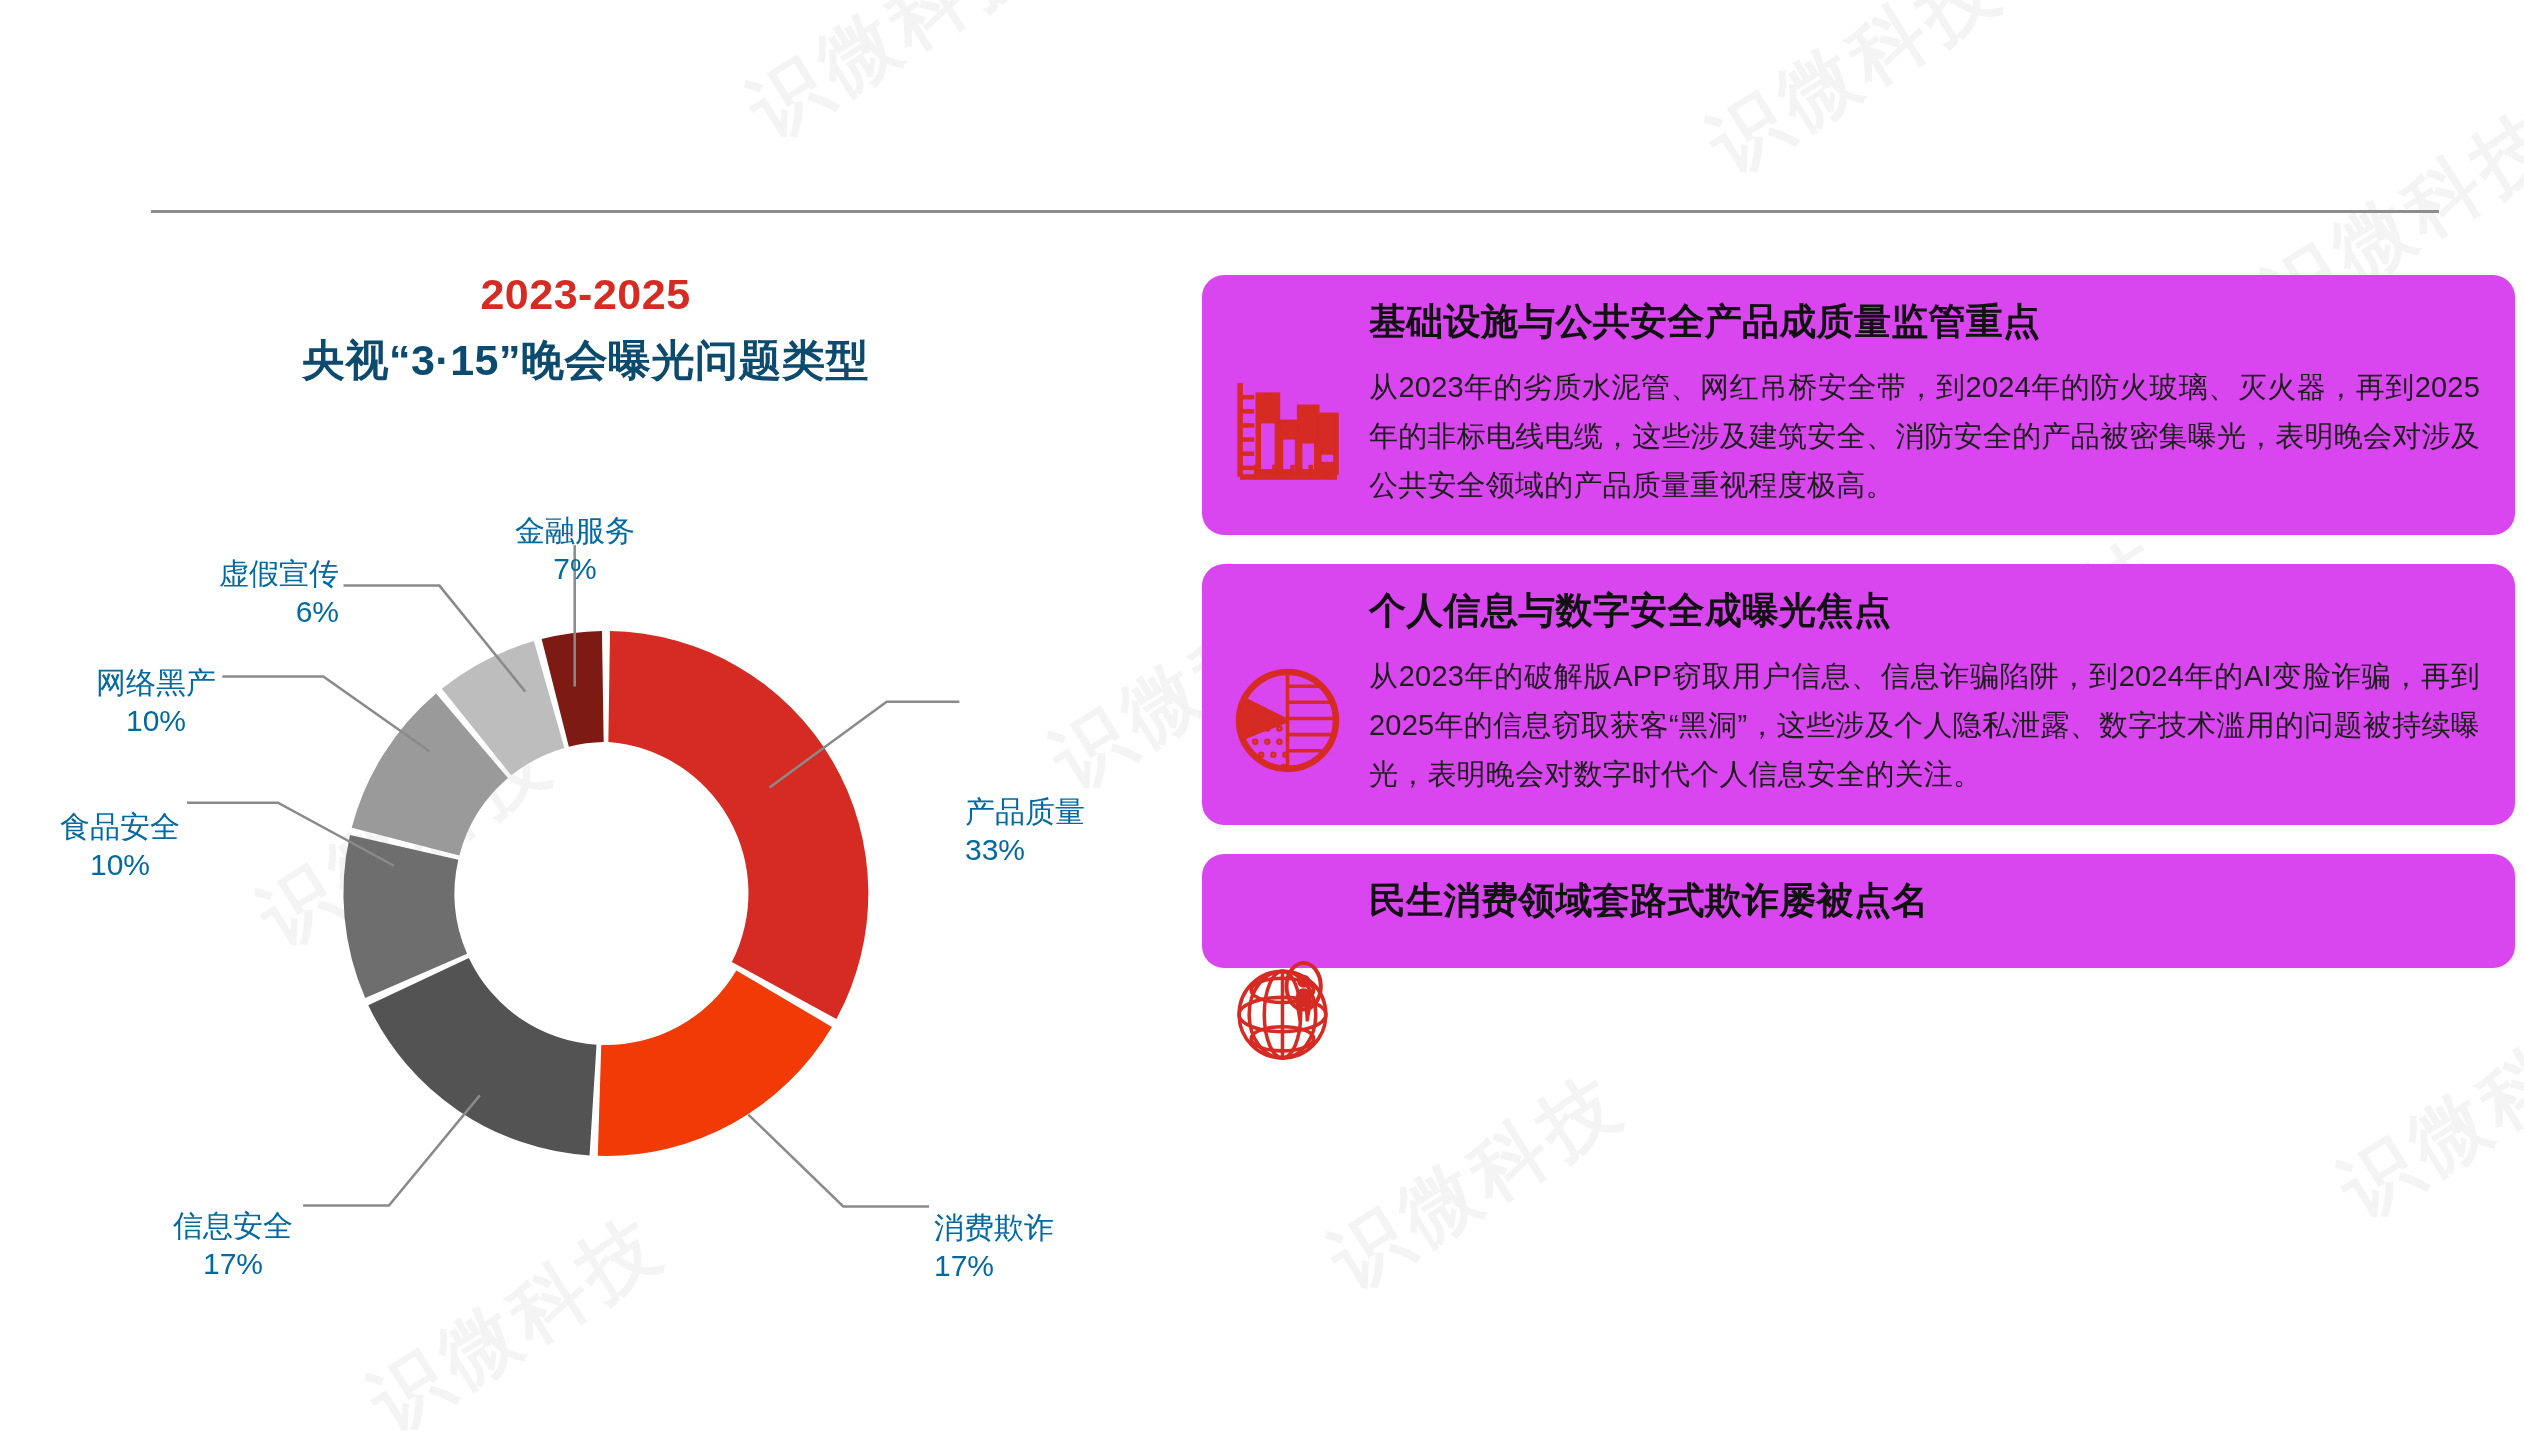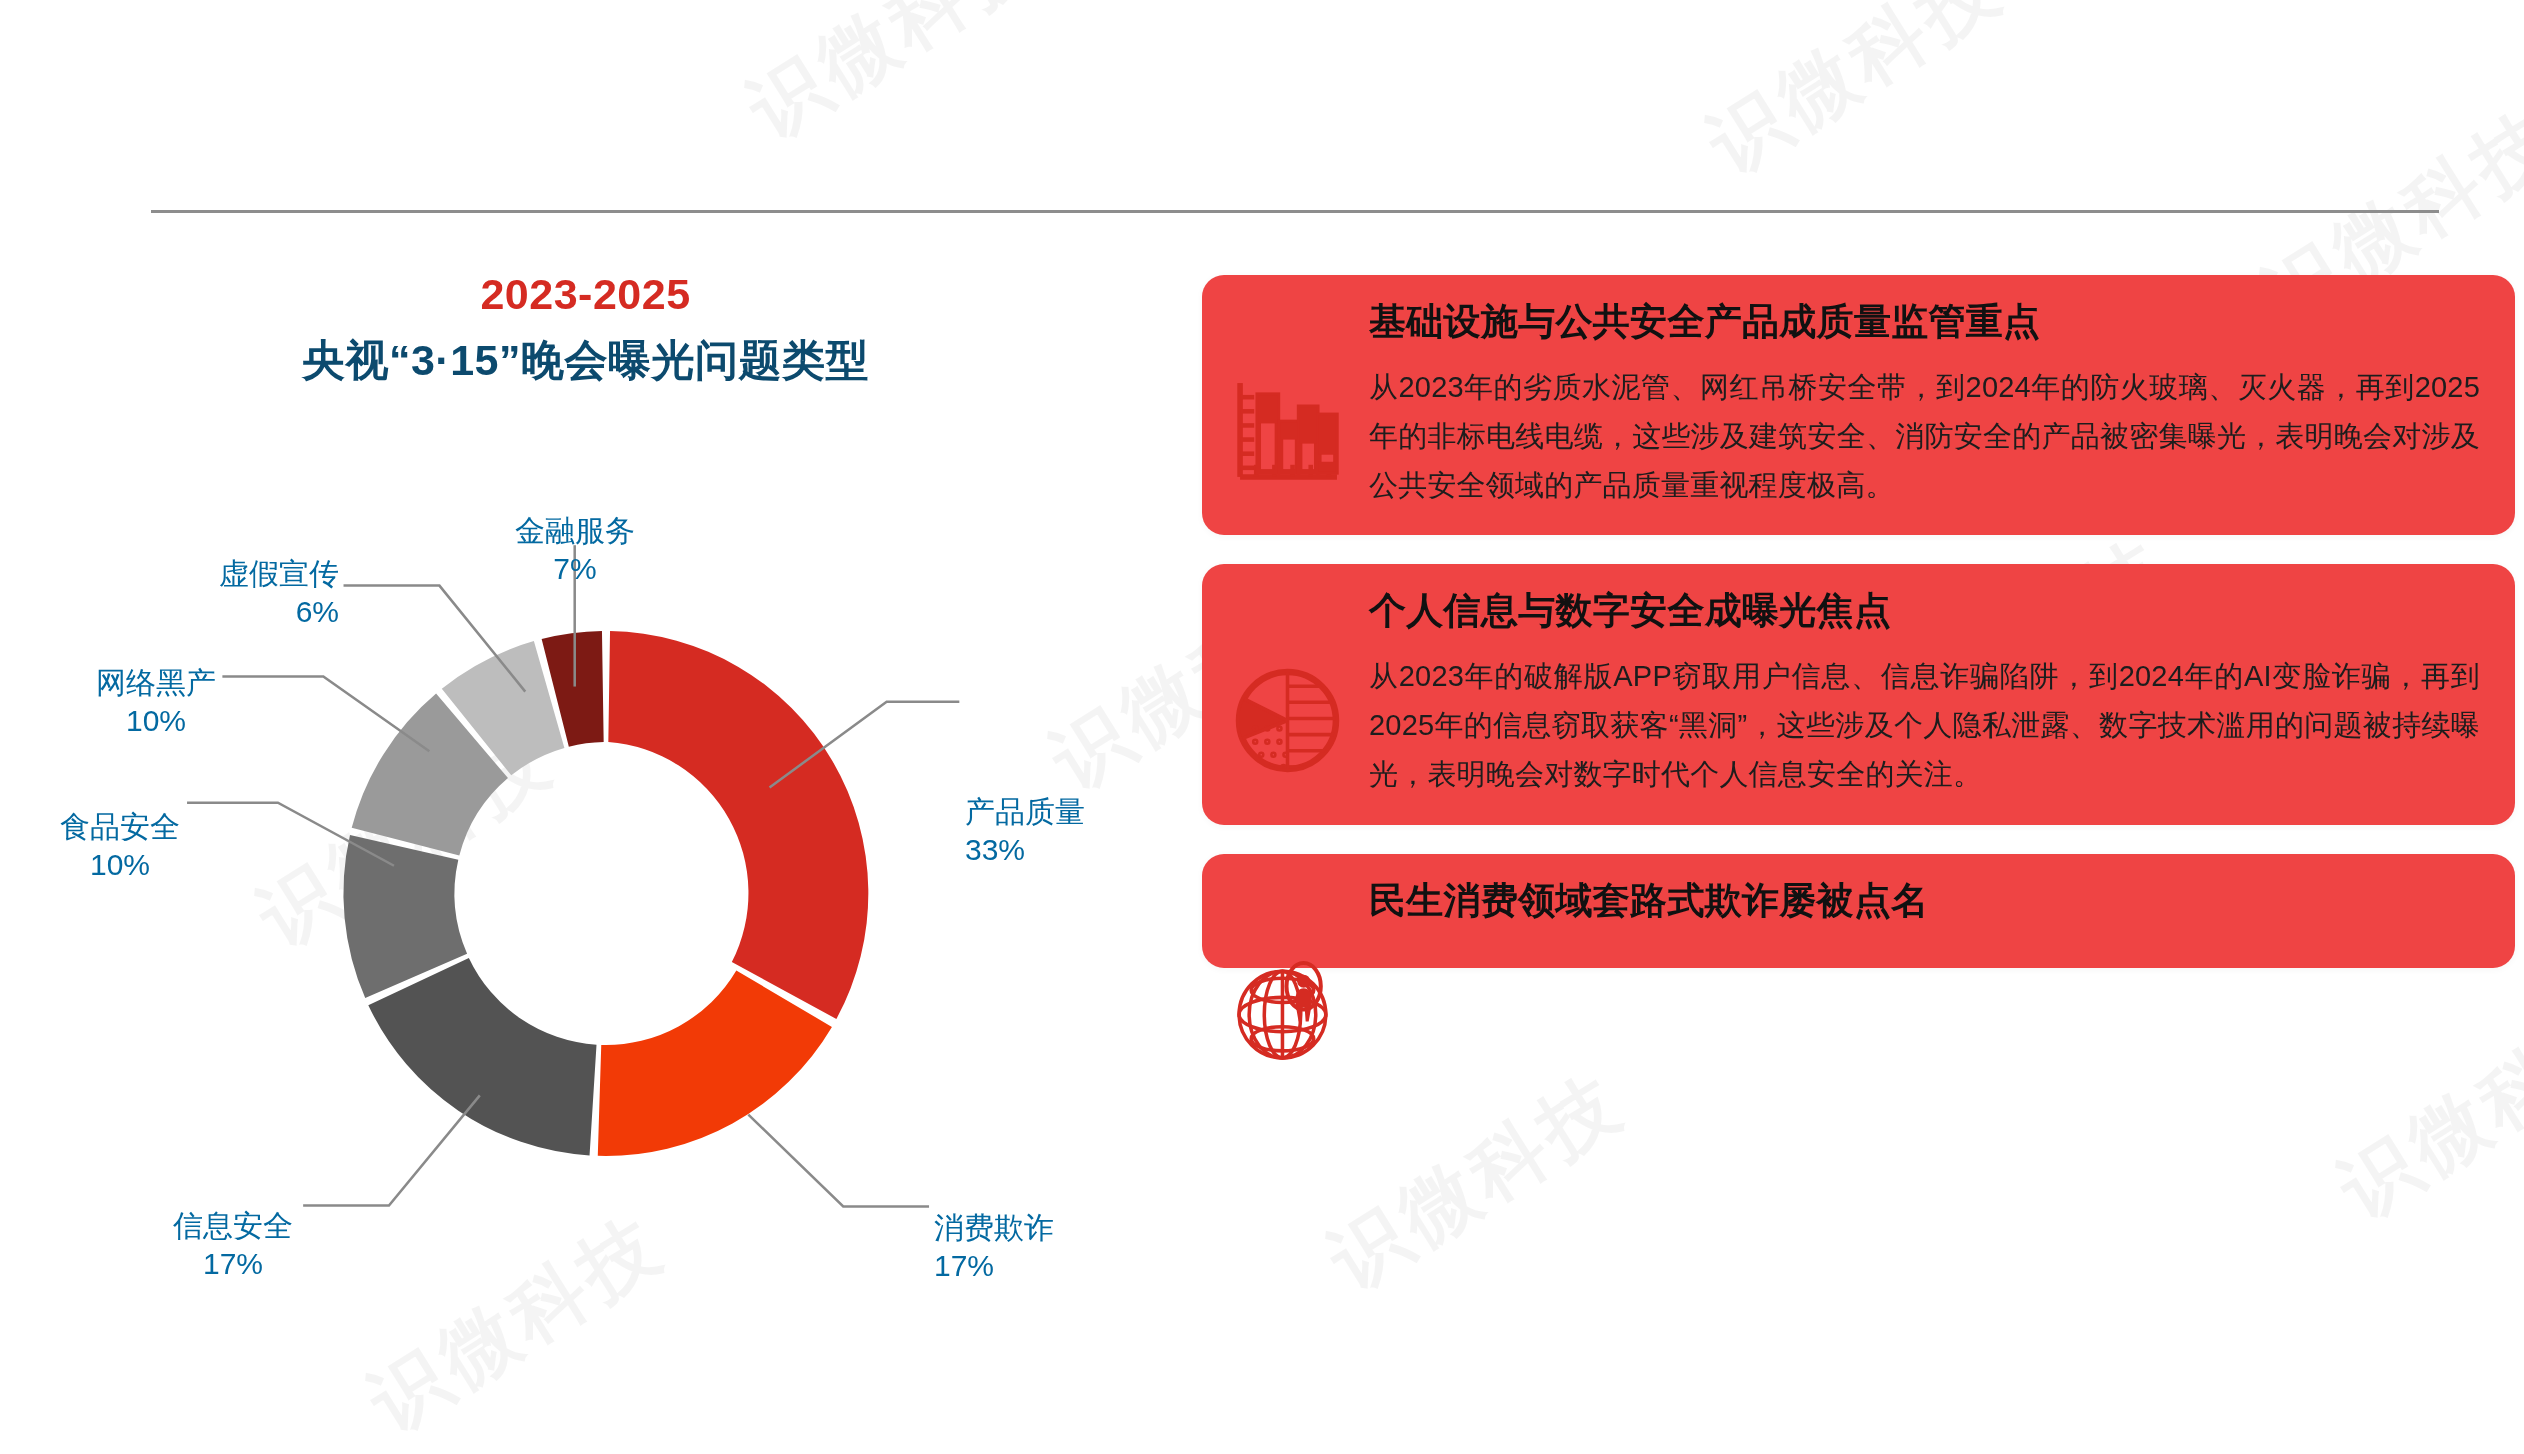--- a/index.html
+++ b/index.html
@@ -77,21 +77,21 @@
     white-space:nowrap;
   }
   .seg-label .pct{ display:block; }
 
   
   .cards{
     position:absolute; left:1202px; top:275px; width:1313px;
   }
   .card{
     position:relative;
-    background:#ef4444;
+    background:#d946ef;
     border-radius:22px;
     padding:23px 35px 26px 167px;
     margin-bottom:29px;
     box-shadow:0 1.5px 7px rgba(0,0,0,0.035);
   }
   .card-icon{
     position:absolute;
     left:30px;
     top:101px;
     width:111px; height:111px;

